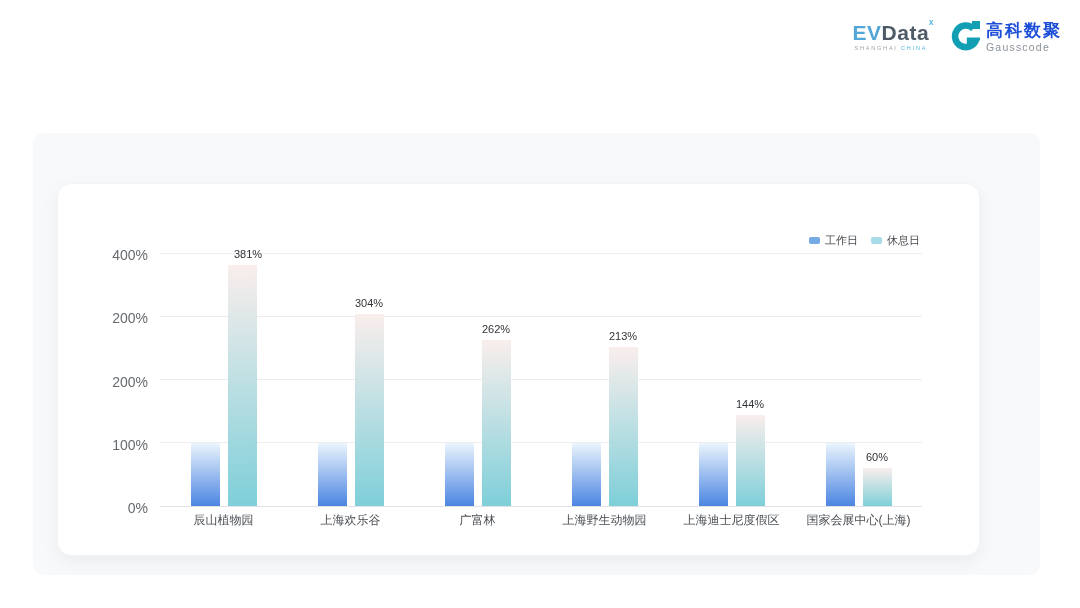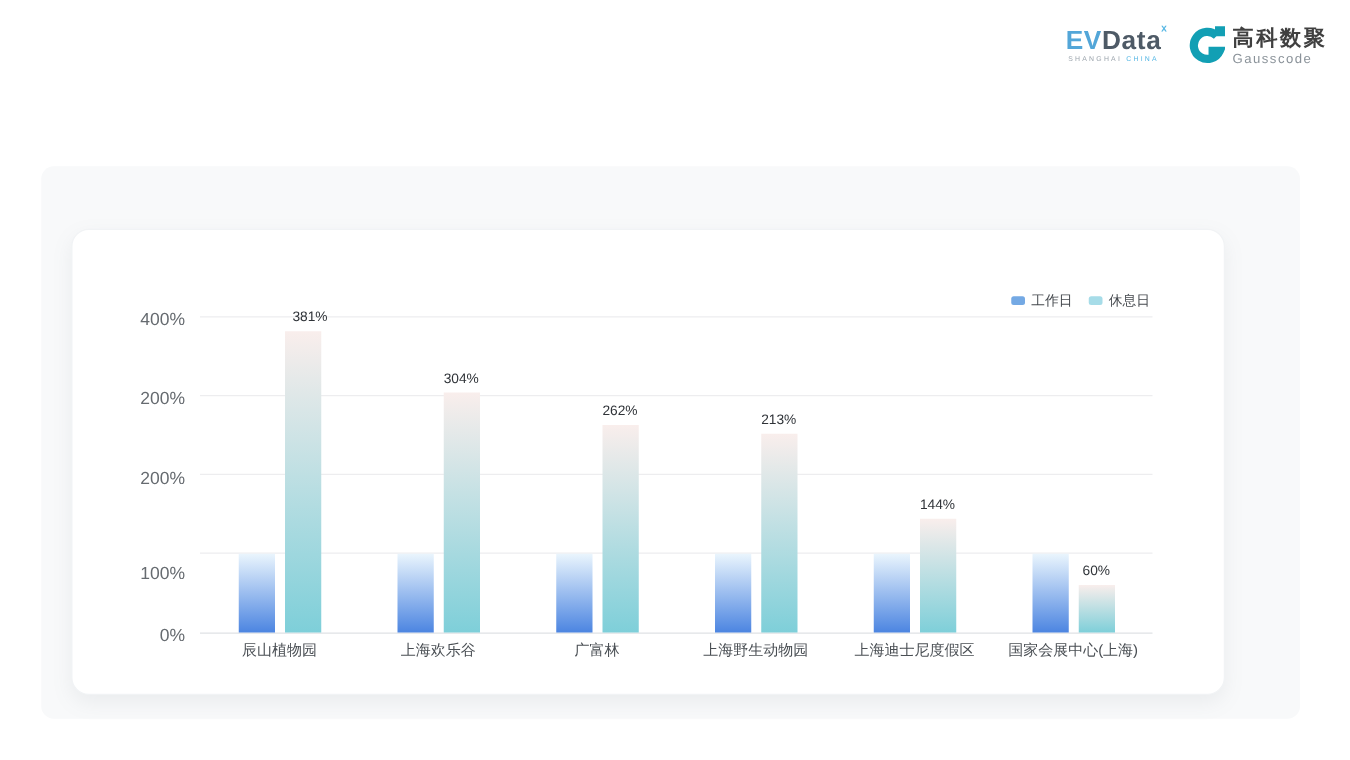--- a/index.html
+++ b/index.html
@@ -12,21 +12,21 @@
   #evdata-word { font-weight:bold; font-size:21px; letter-spacing:0.5px; }
   .ev-part { color:#53a6d8; }
   .data-part { color:#4e5a66; }
   .sup-x { color:#56b7e4; font-size:12px; vertical-align:top; position:relative; top:-4px; font-weight:bold; }
   #evdata-sub { font-size:5.5px; letter-spacing:1.8px; margin-top:3px; margin-left:2px; }
   #evdata-sub .sub-gray { color:#9aa3ab; }
   #evdata-sub .sub-blue { color:#56b7e4; }
   #gausscode-logo { display:flex; align-items:center; gap:6px; }
   #g-icon { width:32px; height:34px; }
   #gausscode-text { display:flex; flex-direction:column; line-height:1.15; }
-  #gausscode-cn { font-size:17px; font-weight:bold; color:#404040; letter-spacing:2px; }
+  #gausscode-cn { font-size:17px; font-weight:bold; color:#1d4ed8; letter-spacing:2px; }
   #gausscode-en { font-size:10.5px; color:#8a9299; letter-spacing:1.2px; }
 
   
   #banner { position:absolute; left:327px; top:104px; width:406px; height:39px;
             clip-path:polygon(0 0, 100% 0, 88% 100%, 12% 100%); text-align:center; }
   #banner-title { color:#ffffff; font-size:17px; font-weight:bold; line-height:39px; letter-spacing:1px; }
 
   
   #outer-panel { position:absolute; left:33px; top:133px; width:1007px; height:442px;
                  background:#f8f9fa; border-radius:10px; }
@@ -82,21 +82,21 @@
       <div class="legend-item">
         <span class="legend-swatch" style="background: rgb(166, 220, 232);"></span>
         <span class="legend-label">休息日</span>
       </div>
     </div>
 
   <div id="chart-layer">
       <div class="gridline baseline" style="left: 160px; width: 762px; top: 505.5px;"></div>
       <div class="ytick" style="left: 98px; top: 500px;">0%</div>
       <div class="gridline" style="left: 160px; width: 762px; top: 442.25px;"></div>
-      <div class="ytick" style="left: 98px; top: 436.75px; margin-top: 13px;">100%</div>
+      <div class="ytick" style="left: 98px; top: 436.75px;">100%</div>
       <div class="gridline" style="left: 160px; width: 762px; top: 379px;"></div>
       <div class="ytick" style="left: 98px; top: 373.5px;">200%</div>
       <div class="gridline" style="left: 160px; width: 762px; top: 315.75px;"></div>
       <div class="ytick" style="left: 98px; top: 310.25px;">200%</div>
       <div class="gridline" style="left: 160px; width: 762px; top: 252.5px;"></div>
       <div class="ytick" style="left: 98px; top: 247px;">400%</div>
       <div class="bar" style="left: 190.5px; top: 443px; height: 63px; background: linear-gradient(rgb(234, 245, 253), rgb(76, 133, 225));"></div>
       <div class="bar" style="left: 227.5px; top: 265px; height: 241px; background: linear-gradient(rgb(249, 238, 236), rgb(126, 207, 217));"></div>
       <div class="value-label" style="left: 216px; top: 248px;">381%</div>
       <div class="cat-label" style="left: 148.5px; top: 512px;">辰山植物园</div>

